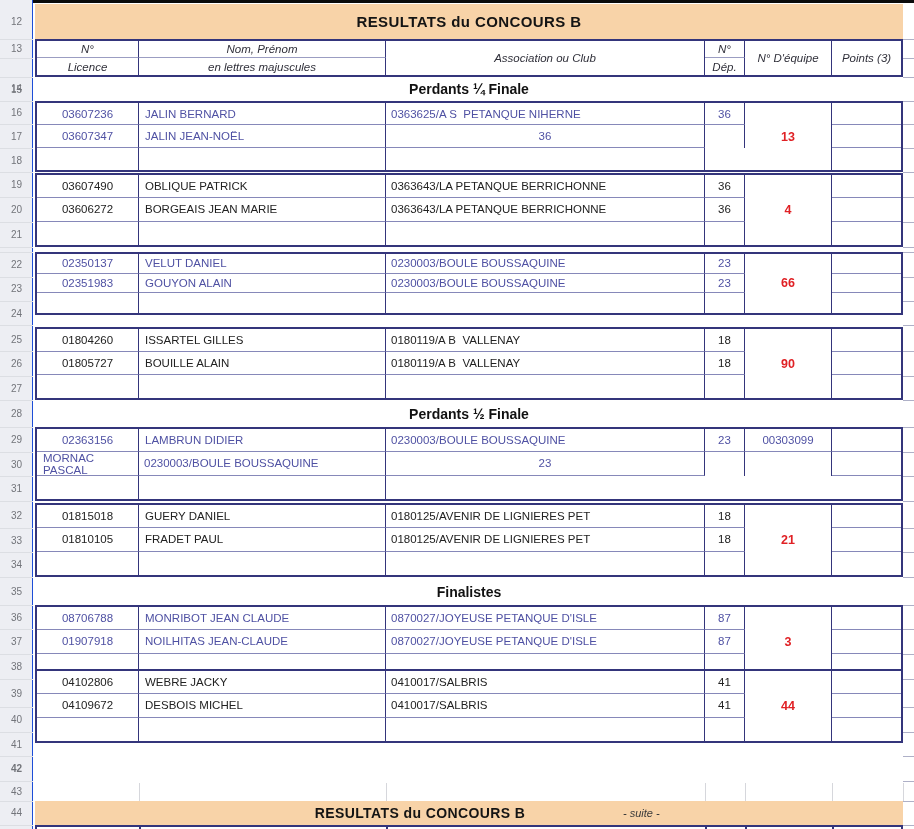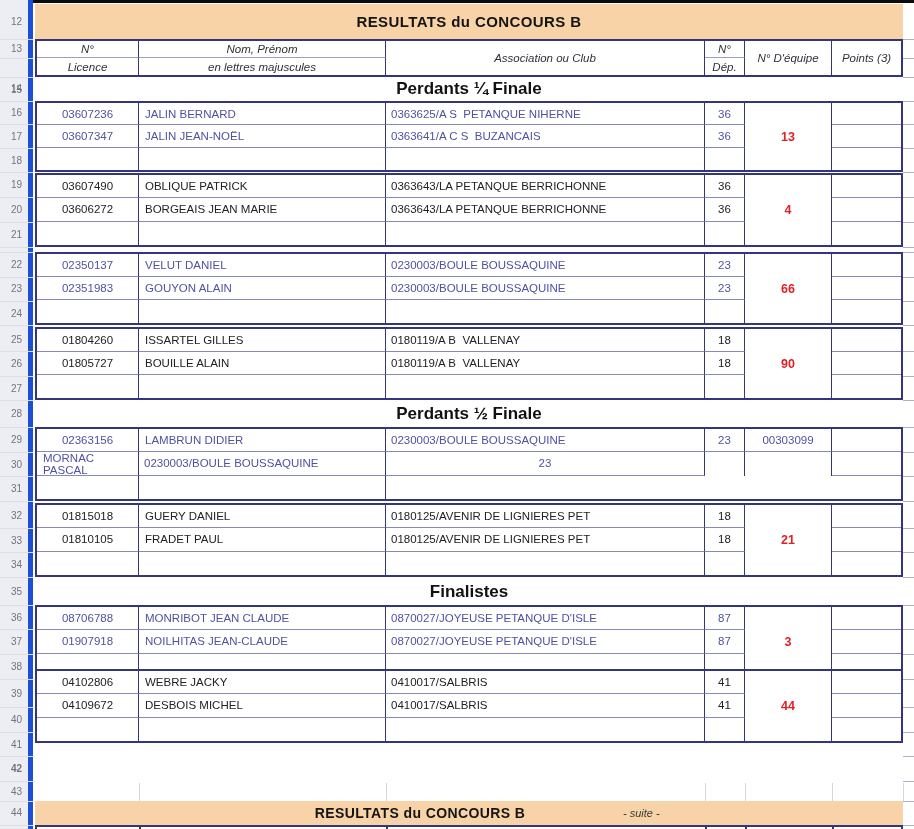--- a/index.html
+++ b/index.html
@@ -5,21 +5,21 @@
   html,body { margin:0; padding:0; background:#fff; }
   .sheet {
     position:relative; width:914px; height:829px; background:#ffffff;
     font-family:"Liberation Sans", sans-serif; overflow:hidden;
   }
   
   .topbar { position:absolute; left:33px; top:0; width:881px; height:3px; background:#0b0b0b; }
 
   
   .gutter { position:absolute; left:0; top:0; width:33px; height:829px;
-    background:#edeef3; border-right:5px solid #1d4ed8; box-sizing:border-box; }
+    background:#edeef3; border-right:1px solid #1d4ed8; box-sizing:border-box; }
   .gutter-num { position:absolute; left:0; width:33px; text-align:center;
     font-size:10px; color:#72747a; transform:translateY(-50%); }
   .gutter-line { position:absolute; left:0; width:33px; height:1px; background:#dcdee3; }
 
   
   .strip-line { position:absolute; left:903px; width:11px; height:1px; background:#aeb0c7; }
 
   
   .title-band { position:absolute; left:35px; width:868px; background:#f8d3a8;
     display:flex; align-items:center; justify-content:center;
@@ -34,21 +34,21 @@
     border:2px solid #34357b; box-sizing:border-box; background:#fff;
     display:grid; grid-template-columns:102px 247px 319px 40px 87px 1fr;
     grid-template-rows:1fr 1fr; font-style:italic; font-size:11.5px; color:#30303a; }
   .thead > div { display:flex; align-items:center; justify-content:center; box-sizing:border-box; }
   .hb { border-right:1px solid #34357b; }
   .hu { border-bottom:1px solid #9b9dc2; }
   .hspan { grid-row:1 / 3; }
 
   
   .section-label { position:absolute; left:35px; width:868px; text-align:center;
-    font-weight:bold; font-size:17px; color:#111; display:flex;
+    font-weight:bold; font-size:14px; color:#111; display:flex;
     align-items:center; justify-content:center; background:#fff; }
 
   
   .group { position:absolute; left:35px; width:868px; border:2px solid #34357b;
     box-sizing:border-box; background:#fff;
     display:grid; grid-template-columns:102px 247px 319px 40px 87px 1fr; }
   .group.r3 { grid-template-rows:repeat(3,1fr); }
   .cell { box-sizing:border-box; display:flex; align-items:center;
     font-size:11.5px; overflow:hidden; }
   .vline { border-right:1px solid #34357b; }
@@ -165,21 +165,20 @@
       <div class="section-label" style="top: 77px; height: 24px;">Perdants ¼ Finale</div>
       <div class="group r3 g-blue" style="top: 101px; height: 71px;">
         <div class="cell c-lic vline hsep">03607236</div>
         <div class="cell c-nom vline hsep">JALIN BERNARD</div>
         <div class="cell c-club vline hsep">0363625/A S  PETANQUE NIHERNE</div>
         <div class="cell c-dep vline hsep">36</div>
         <div class="cell c-team vline">13</div>
         <div class="cell c-pts hsep" style="grid-area: 1 / 6;"></div>
         <div class="cell c-lic vline hsep">03607347</div>
         <div class="cell c-nom vline hsep">JALIN JEAN-NOËL</div>
-        <div class="cell c-club vline hsep">0363641/A C S  BUZANCAIS</div>
         <div class="cell c-dep vline hsep">36</div>
         <div class="cell c-pts hsep" style="grid-area: 2 / 6;"></div>
         <div class="cell c-lic vline"></div>
         <div class="cell c-nom vline"></div>
         <div class="cell c-club vline"></div>
         <div class="cell c-dep vline"></div>
         <div class="cell c-pts" style="grid-area: 3 / 6;"></div>
       </div>
       <div class="group r3 g-black" style="top: 173px; height: 74px;">
         <div class="cell c-lic vline hsep">03607490</div>
@@ -192,21 +191,21 @@
         <div class="cell c-nom vline hsep">BORGEAIS JEAN MARIE</div>
         <div class="cell c-club vline hsep">0363643/LA PETANQUE BERRICHONNE</div>
         <div class="cell c-dep vline hsep">36</div>
         <div class="cell c-pts hsep" style="grid-area: 2 / 6;"></div>
         <div class="cell c-lic vline"></div>
         <div class="cell c-nom vline"></div>
         <div class="cell c-club vline"></div>
         <div class="cell c-dep vline"></div>
         <div class="cell c-pts" style="grid-area: 3 / 6;"></div>
       </div>
-      <div class="group r3 g-blue" style="top: 252px; height: 73px;">
+      <div class="group r3 g-blue" style="top: 252px; height: 63px;">
         <div class="cell c-lic vline hsep">02350137</div>
         <div class="cell c-nom vline hsep">VELUT DANIEL</div>
         <div class="cell c-club vline hsep">0230003/BOULE BOUSSAQUINE</div>
         <div class="cell c-dep vline hsep">23</div>
         <div class="cell c-team vline">66</div>
         <div class="cell c-pts hsep" style="grid-area: 1 / 6;"></div>
         <div class="cell c-lic vline hsep">02351983</div>
         <div class="cell c-nom vline hsep">GOUYON ALAIN</div>
         <div class="cell c-club vline hsep">0230003/BOULE BOUSSAQUINE</div>
         <div class="cell c-dep vline hsep">23</div>

